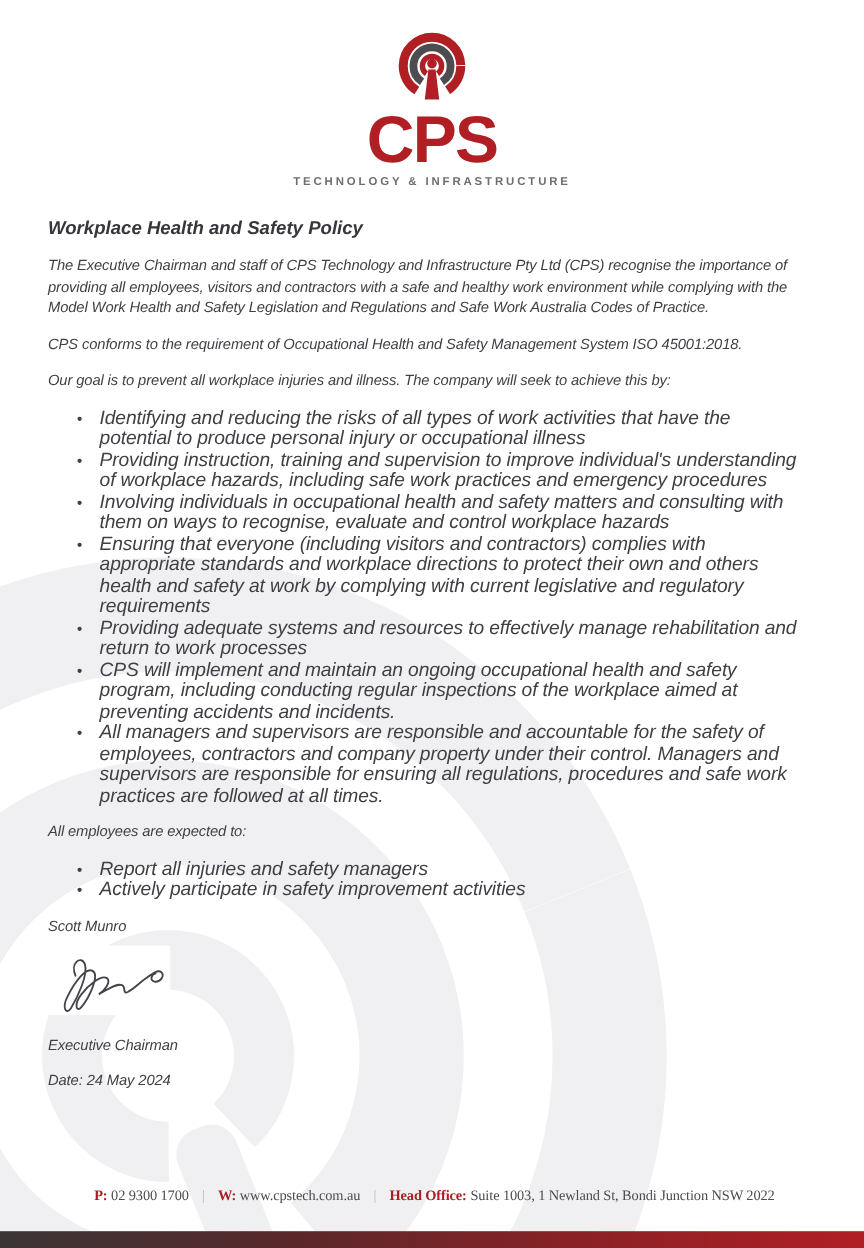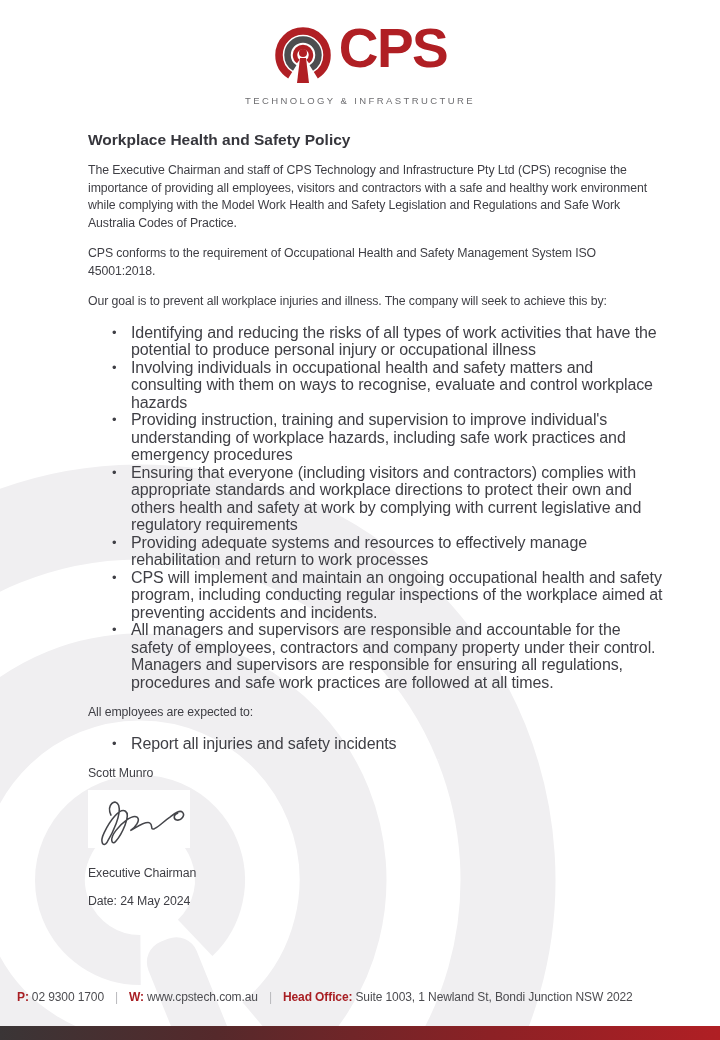--- a/index.html
+++ b/index.html
@@ -25,42 +25,44 @@
   
   .logo-block {
     padding-top: 26px;
     display: flex;
     flex-direction: column;
     align-items: center;
     position: relative;
   }
   .logo-row {
     display: flex;
-    align-items: flex-start;
+    align-items: center;
     gap: 6px;
+    flex-direction: column;
   }
   .logo-mark { display: block; }
   .brand-text {
     font-size: 55px;
     font-weight: bold;
     letter-spacing: -1.5px;
     line-height: 0.82;
     color: #b01f24;
   }
   .tagline {
     margin-top: 7px;
     font-size: 9.5px;
     letter-spacing: 2.4px;
     color: #6e6e71;
-    font-weight: 400;
+    font-weight: 700;
   }
   
   .content {
     position: relative;
-    padding: 0 54px 0 88px;
+    padding: 0 54px 0 40px;
+    font-style: italic;
   }
   .doc-title {
     margin-top: 24px;
     font-size: 15.5px;
     font-weight: 600;
     color: #36363c;
     line-height: 19px;
   }
   .content p {
     margin-top: 13px;
@@ -92,28 +94,29 @@
     width: 102px;
     height: 58px;
     background: #ffffff;
     position: relative;
   }
   .sig-title { margin-top: 17px !important; }
   .date-line { margin-top: 11px !important; }
   
   .footer-line {
     position: absolute;
-    left: 17px;
+    left: 4px;
     right: 0;
     bottom: 36px;
-    text-align: left;
+    text-align: center;
     font-size: 12px;
     color: #4c4c50;
     letter-spacing: -0.1px;
     white-space: nowrap;
+    font-family: Liberation Serif, serif;
   }
   .footer-line .f-label {
     color: #a81e23;
     font-weight: bold;
   }
   .footer-line .sep {
     color: #b8b8bc;
     margin: 0 11px;
   }
   .footer-line .f-val { margin-left: 3px; }
@@ -158,32 +161,33 @@
 
   <div class="content">
     <div class="doc-title">Workplace Health and Safety Policy</div>
 
     <p>The Executive Chairman and staff of CPS Technology and Infrastructure Pty Ltd (CPS) recognise the importance of providing all employees, visitors and contractors with a safe and healthy work environment while complying with the Model Work Health and Safety Legislation and Regulations and Safe Work Australia Codes of Practice.</p>
     <p>CPS conforms to the requirement of Occupational Health and Safety Management System ISO 45001:2018.</p>
     <p>Our goal is to prevent all workplace injuries and illness. The company will seek to achieve this by:</p>
 
     <ul>
         <li>Identifying and reducing the risks of all types of work activities that have the potential to produce personal injury or occupational illness</li>
+        <li>Providing instruction, training and supervision to improve individual's understanding of workplace hazards, including safe work practices and emergency procedures</li>
         <li>Involving individuals in occupational health and safety matters and consulting with them on ways to recognise, evaluate and control workplace hazards</li>
-        <li>Providing instruction, training and supervision to improve individual's understanding of workplace hazards, including safe work practices and emergency procedures</li>
         <li>Ensuring that everyone (including visitors and contractors) complies with appropriate standards and workplace directions to protect their own and others health and safety at work by complying with current legislative and regulatory requirements</li>
         <li>Providing adequate systems and resources to effectively manage rehabilitation and return to work processes</li>
         <li>CPS will implement and maintain an ongoing occupational health and safety program, including conducting regular inspections of the workplace aimed at preventing accidents and incidents.</li>
         <li>All managers and supervisors are responsible and accountable for the safety of employees, contractors and company property under their control. Managers and supervisors are responsible for ensuring all regulations, procedures and safe work practices are followed at all times.</li>
       </ul>
 
     <p>All employees are expected to:</p>
 
     <ul>
-        <li>Report all injuries and safety incidents</li>
+        <li>Report all injuries and safety managers</li>
+        <li>Actively participate in safety improvement activities</li>
       </ul>
 
     <p>Scott Munro</p>
 
     <div class="signature-box">
       <svg width="102" height="58" viewBox="0 0 102 60" aria-hidden="true">
         <path d="M22 26 C17 15 27 8 30 16 C33 25 24 44 18 54 C14 60 10 54 15 44
                  C21 32 31 18 37 22 C43 26 33 46 27 53 C23 58 20 51 27 42
                  C33 34 44 25 49 28 C53 31 47 39 42 42 C48 39 57 32 62 34
                  C66 36 62 42 67 40 C73 37 77 32 83 28 C87 25 93 20 96 23

